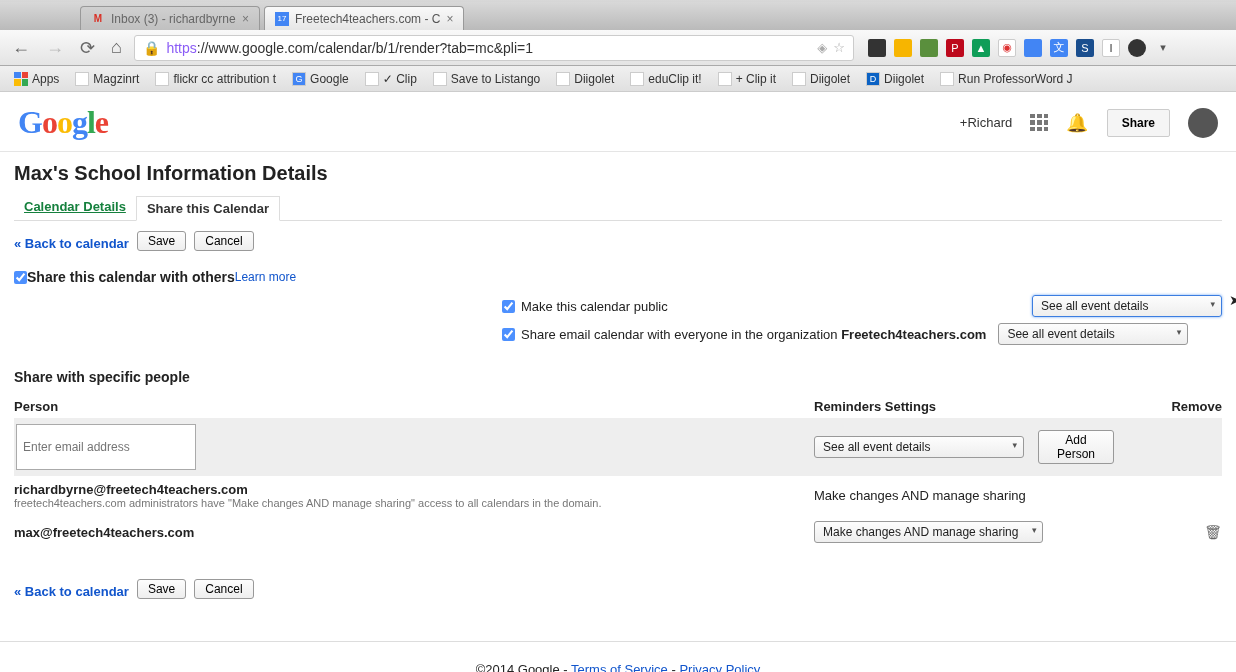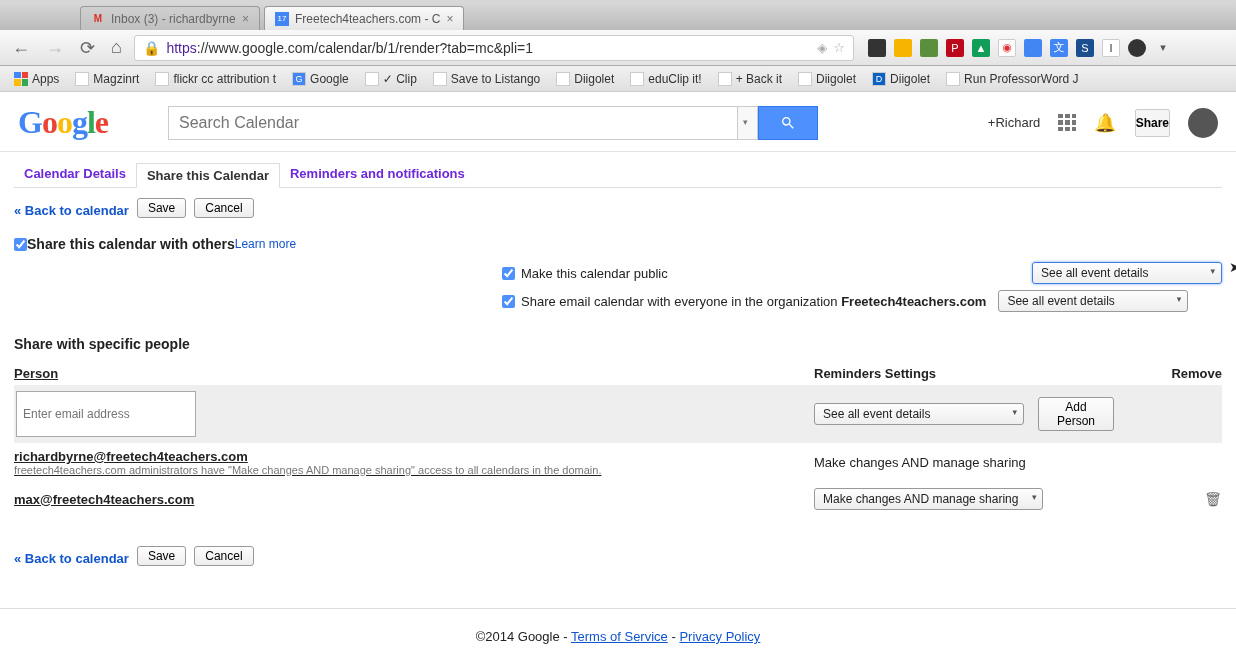--- a/index.html
+++ b/index.html
@@ -16,21 +16,21 @@
   .browser-tab { background: linear-gradient(to bottom, #f9f9f9, #e6e6e6); height: 24px; padding: 4px 10px; border-top-left-radius: 4px; border-top-right-radius: 4px; display: flex; align-items: center; font-size: 12px; color: #555; margin-right: 4px; gap: 6px; border: 1px solid #999; border-bottom: none; min-width: 180px; }
   .browser-tab.inactive { background: linear-gradient(to bottom, #d0d0d0, #c0c0c0); color: #666; }
   .tab-favicon { width: 14px; height: 14px; display: flex; align-items: center; justify-content: center; font-size: 10px; }
   .tab-close { margin-left: auto; font-size: 12px; color: #777; }
   
   .nav-bar { background: linear-gradient(to bottom, #f9f9f9, #e4e4e4); height: 36px; display: flex; align-items: center; padding: 0 8px; gap: 8px; border-bottom: 1px solid #aaa; margin-top:-18px;}
   .nav-btn { font-size: 18px; color: #666; padding: 2px 4px; }
   .omnibox { flex: 1; display: flex; align-items: center; background: #fff; border: 1px solid #ccc; border-radius: 3px; height: 26px; padding: 0 8px; gap: 6px; max-width: 720px;}
   .lock-icon { color: #2a9d2a; font-size: 14px; }
   .url-text { font-size: 14px; color: #333; }
-  .url-https { color: #4c1d95; }
+  .url-https { color: #8b5cf6; }
   .ext-icons { display: flex; gap: 8px; align-items: center; margin-left: 6px;}
   .ext-icon { width: 18px; height: 18px; border-radius: 2px; display:flex; align-items:center; justify-content:center; font-size:11px; color:#fff;}
   
   .bookmark-bar { background: linear-gradient(to bottom, #f0f0f0, #e0e0e0); height: 26px; display: flex; align-items: center; padding: 0 8px; gap: 4px; border-bottom: 1px solid #ccc; font-size: 12px; color: #333; }
   .bm { display: flex; align-items: center; gap: 4px; padding: 2px 6px; white-space: nowrap; }
   .bm-icon { width: 14px; height: 14px; background: #fff; border: 1px solid #ccc; display:flex;align-items:center;justify-content:center;font-size:9px;}
   .apps-icon { width: 14px; height: 14px; display: grid; grid-template-columns: 1fr 1fr; grid-template-rows: 1fr 1fr; gap: 1px; }
   .apps-icon span { background: #4285f4; }
   .apps-icon span:nth-child(2){background:#ea4335;}
   .apps-icon span:nth-child(3){background:#fbbc05;}
@@ -44,28 +44,28 @@
   .search-input { flex: 1; height: 34px; border: 1px solid #ccc; padding: 0 10px; font-size: 16px; color: #777; outline: none; }
   .search-dd { width: 20px; height: 34px; border: 1px solid #ccc; border-left:none; background:#f8f8f8; position:relative;}
   .search-dd::after{content:"▾"; font-size:9px; color:#777; position:absolute; top:10px; left:5px;}
   .search-btn { width: 60px; height: 34px; background: #4d90fe; border: 1px solid #3079ed; display: flex; align-items: center; justify-content: center; }
   .search-btn svg { width: 16px; height: 16px; fill: #fff; }
   .g-right { margin-left: auto; display: flex; align-items: center; gap: 18px; font-size: 13px; }
   .plus-user { color: #333; }
   .apps-grid { width: 18px; height: 18px; display: grid; grid-template-columns: repeat(3,1fr); grid-template-rows: repeat(3,1fr); gap: 2px; }
   .apps-grid span { background: #777; }
   .bell { font-size: 18px; color: #777; }
-  .share-btn { background: #f5f5f5; border: 1px solid #ccc; padding: 6px 0; border-radius: 2px; font-weight: bold; font-size: 12px;}
+  .share-btn { background: #f5f5f5; border: 1px solid #ccc; padding: 6px 14px; border-radius: 2px; font-weight: bold; font-size: 12px;}
   .avatar { width: 30px; height: 30px; border-radius: 50%; background: #555; }
   
   
   .page { padding: 10px 14px; }
   h1 { font-size: 20px; font-weight: bold; margin-bottom: 10px; }
   .tabs { display: flex; gap: 0; border-bottom: 1px solid #ddd; margin-bottom: 10px; font-size: 13px;}
-  .tab { padding: 4px 10px; color: #6d28d9; font-weight: bold;}
+  .tab { padding: 4px 10px; color: #15803d; text-decoration: underline; font-weight: bold;}
   .tab.active { background: #fff; color: #333; text-decoration: none; border: 1px solid #ddd; border-bottom: 1px solid #fff; position:relative; top:1px;}
   
   .action-row { display: flex; align-items: flex-end; gap: 8px; margin: 8px 0 18px; }
   .link-blue { color: #1155cc; font-weight: bold; font-size: 13px; }
   .btn { background: linear-gradient(to bottom,#fdfdfd,#eee); border: 1px solid #999; border-radius: 3px; padding: 2px 10px; font-size: 12px; }
   
   .section-row { display: flex; align-items: center; margin-bottom: 10px; }
   .checkbox { width: 13px; height: 13px; accent-color: #4d90fe; }
   .section-title { font-weight: bold; font-size: 14px; }
   .learn-more { color: #1155cc; font-size: 12px; }
@@ -78,21 +78,21 @@
   .select1-pos { margin-left: auto; position:relative;}
   .select-shift { margin-left: 12px;}
   .opt-container { display:flex; align-items:center; width: 720px;}
   .opt-container2 { display:flex; align-items:center; width: 720px;}
   
   .cursor { position: absolute; font-size: 14px; left: 196px; top: -4px;}
   
   h2 { font-size: 14px; font-weight: bold; margin-top: 24px; margin-bottom: 10px; }
   
   .people-header { display: flex; font-weight: bold; font-size: 13px; padding: 4px 0; }
-  .col-person { flex: 0 0 800px; text-decoration: underline; }
+  .col-person { flex: 0 0 800px; }
   .col-perm { flex: 0 0 300px; }
   .col-remove { flex: 1; text-align: right; }
   
   .people-row { display: flex; align-items: center; padding: 6px 0; font-size: 13px; }
   .input-row { background: #eee; padding: 6px 0;}
   .email-input { background: #fff; border: 1px solid #aaa; padding: 15px 6px; font-size: 12px; width: 180px; margin-left: 2px;}
   .select-wide { min-width: 210px; }
   .add-person-btn { margin-left: 14px; text-align: center; }
   
   .person-email { font-weight: bold; }
@@ -186,74 +186,65 @@
   <div class="bm">
       <div class="bm-icon"></div>
       <span>Diigolet</span>
     </div>
   <div class="bm">
       <div class="bm-icon"></div>
       <span>eduClip it!</span>
     </div>
   <div class="bm">
       <div class="bm-icon"></div>
-      <span>+ Back it</span>
+      <span>+ Clip it</span>
     </div>
   <div class="bm">
       <div class="bm-icon"></div>
       <span>Diigolet</span>
     </div>
   <div class="bm">
       <div class="bm-icon" style="background:#0b62c4;color:#fff;">D</div>
       <span>Diigolet</span>
     </div>
   <div class="bm">
       <div class="bm-icon"></div>
       <span>Run ProfessorWord J</span>
     </div>
 </div>
 
 <div class="g-header">
   <div class="g-logo">
     <span class="b">G</span><span class="r">o</span><span class="y">o</span><span class="b">g</span><span class="g">l</span><span class="r">e</span>
   </div>
-  <div class="search-box">
-    <input class="search-input" placeholder="Search Calendar" style="">
-    <div class="search-dd"></div>
-    <button class="search-btn">
-      <svg viewBox="0 0 24 24">
-          <path d="M15.5 14h-.79l-.28-.27A6.471 6.471 0 0016 9.5 6.5 6.5 0 109.5 16c1.61 0 3.09-.59 4.23-1.57l.27.28v.79l5 4.99L20.49 19l-4.99-5zm-6 0C7.01 14 5 11.99 5 9.5S7.01 5 9.5 5 14 7.01 14 9.5 11.99 14 9.5 14z"></path>
-        </svg>
-    </button>
-  </div>
   <div class="g-right">
     <span class="plus-user">+Richard</span>
     <div class="apps-grid">
         <span></span>
         <span></span>
         <span></span>
         <span></span>
         <span></span>
         <span></span>
         <span></span>
         <span></span>
         <span></span>
       </div>
     <span class="bell">🔔</span>
     <button class="share-btn">Share</button>
     <div class="avatar"></div>
   </div>
 </div>
 
 <div class="page">
+  <h1>Max's School Information Details</h1>
 
   <div class="tabs">
     <a class="tab">Calendar Details</a>
     <a class="tab active">Share this Calendar</a>
-    <a class="tab">Reminders and notifications</a>
   </div>
 
   <div class="action-row">
     <a class="link-blue">« Back to calendar</a>
     <button class="btn">Save</button>
     <button class="btn">Cancel</button>
   </div>
 
   <div class="section-row">
     <input type="checkbox" class="checkbox" checked="" style="">

